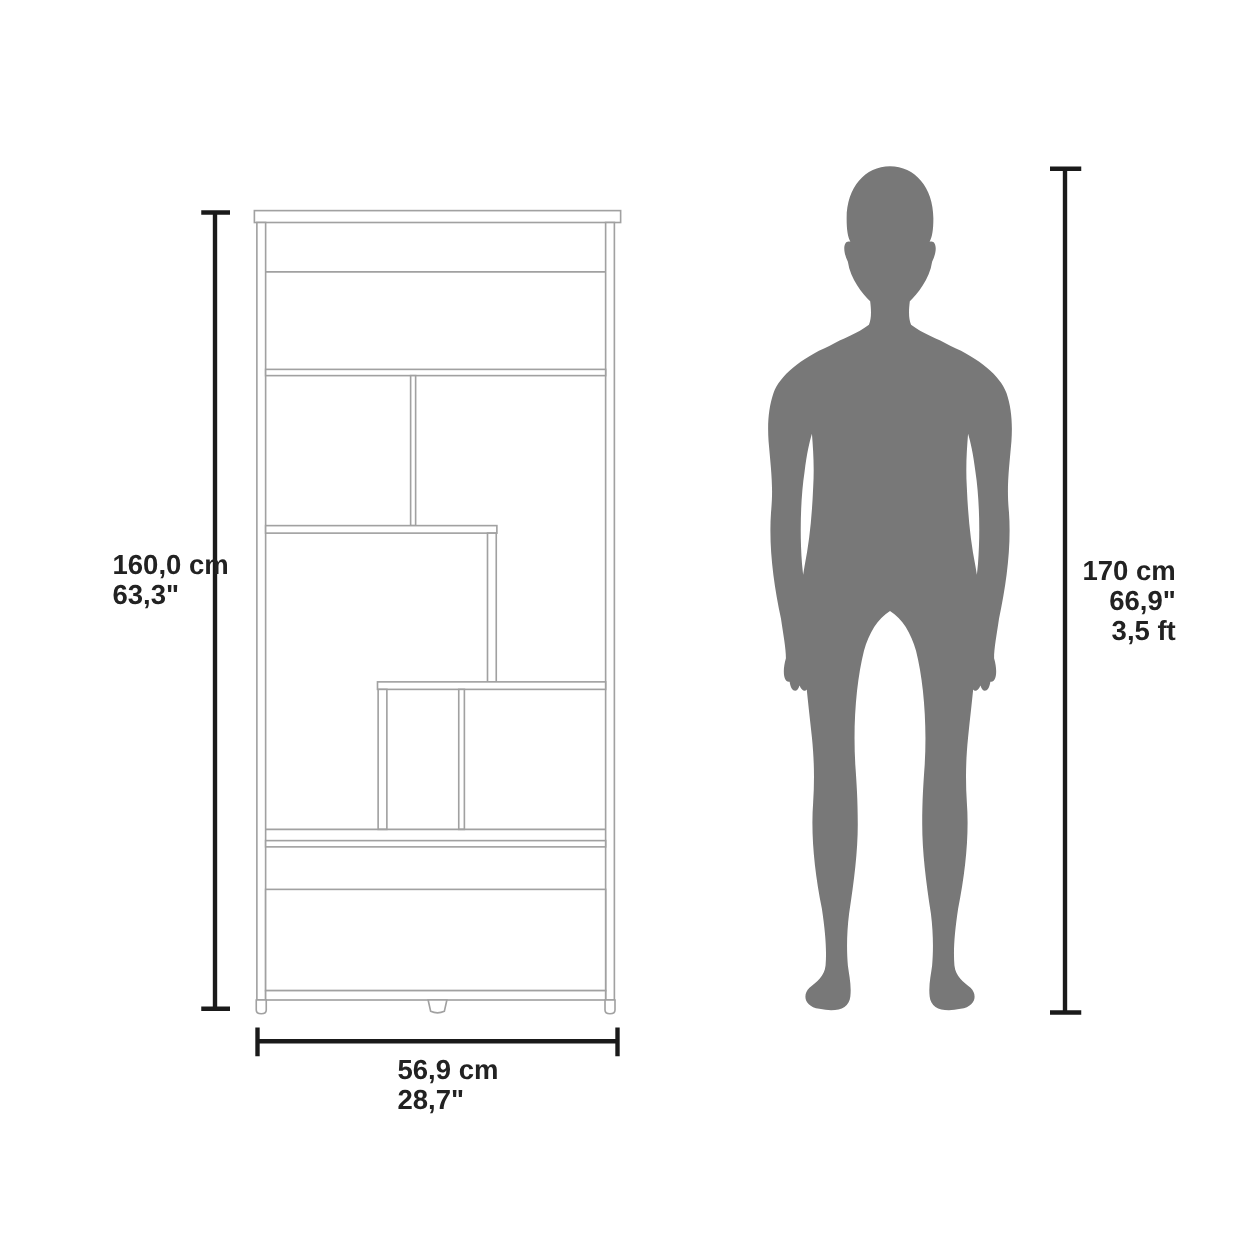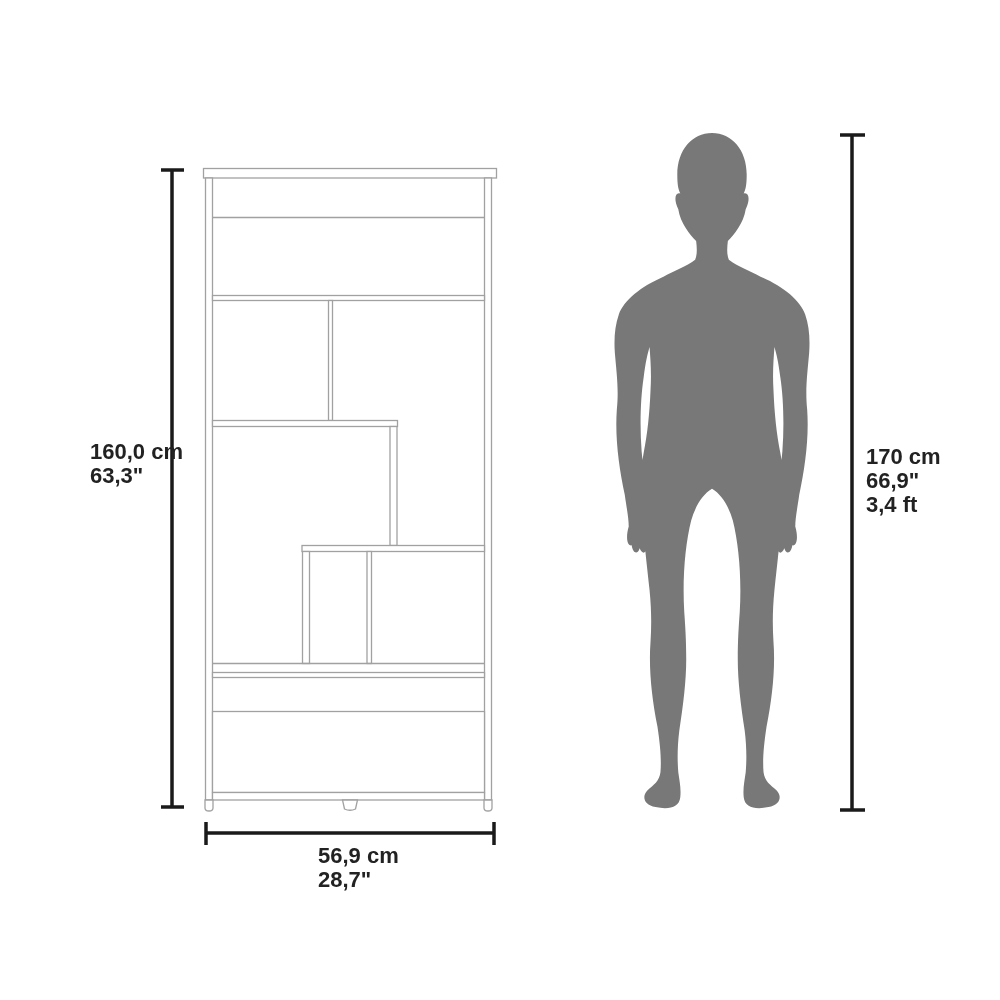--- a/index.html
+++ b/index.html
@@ -150,24 +150,24 @@
     <line x1="206" y1="833" x2="494" y2="833"></line>
     <line x1="206" y1="822" x2="206" y2="845"></line>
     <line x1="494" y1="822" x2="494" y2="845"></line>
   </svg>
 
   <div class="label" style="left:90px;top:440px;">
     <div>160,0 cm</div>
     <div>63,3"</div>
   </div>
 
-  <div class="label" style="left:866px;top:445px;">
+  <div class="label" style="left:866px;top:445px;text-align:right;">
     <div>170 cm</div>
     <div>66,9"</div>
-    <div>3,4 ft</div>
+    <div>3,5 ft</div>
   </div>
 
   <div class="label" style="left:318px;top:844px;">
     <div>56,9 cm</div>
     <div>28,7"</div>
   </div>
 
 </div>
 
 </body></html>

